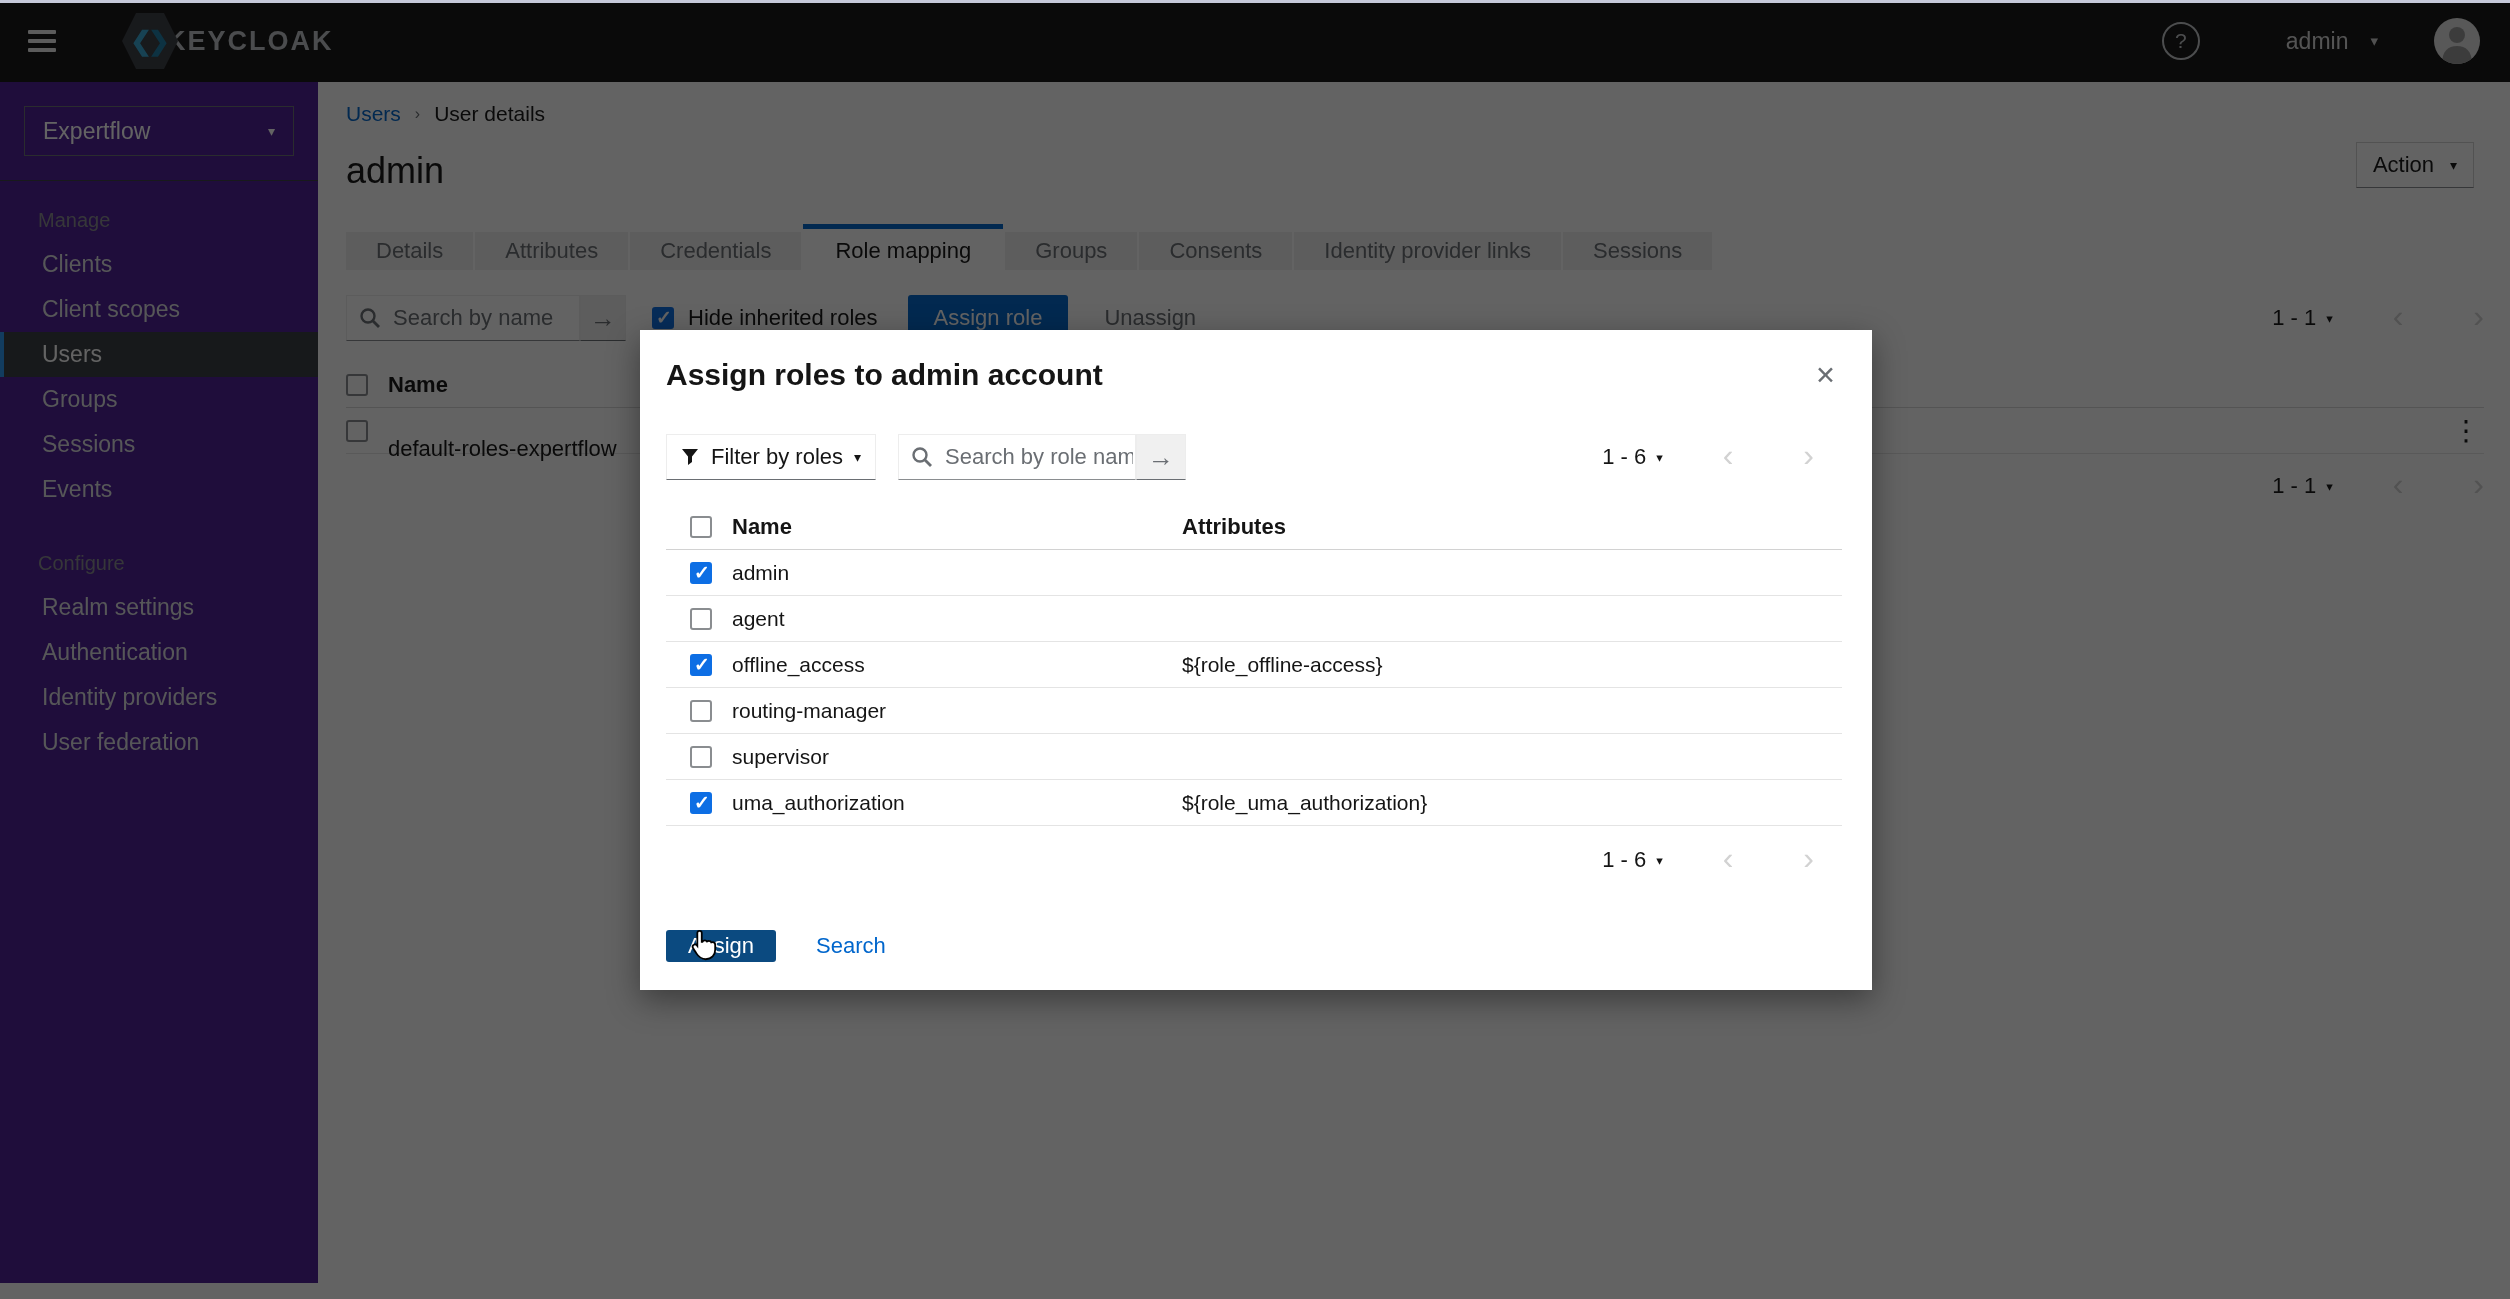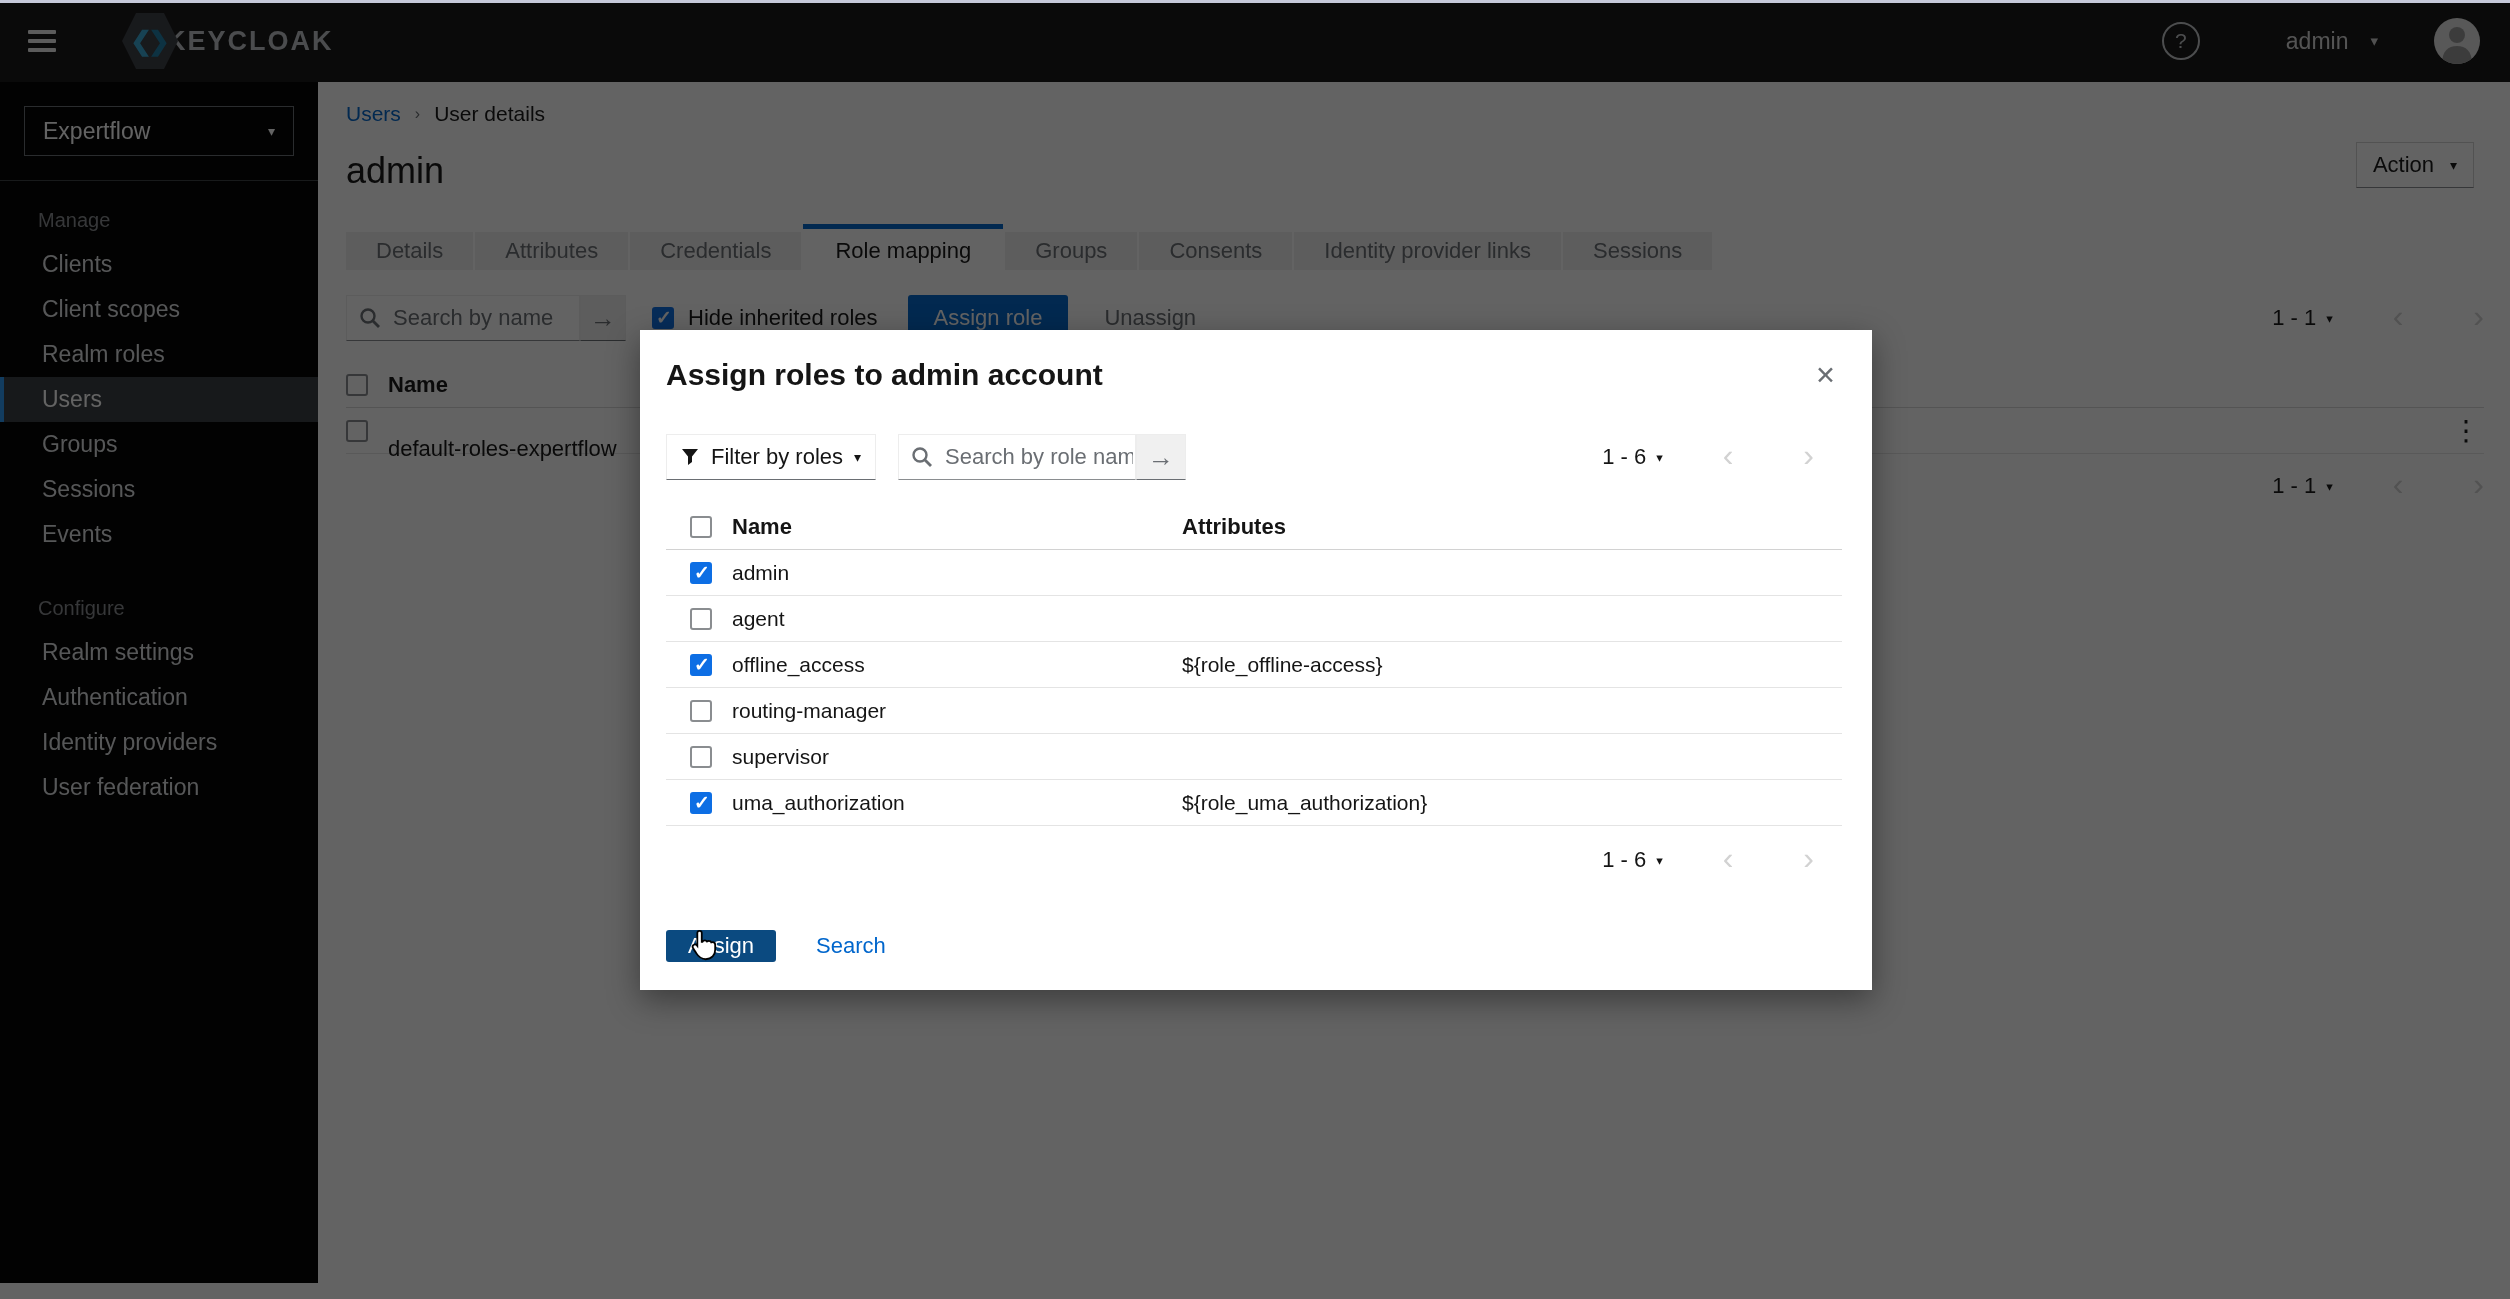--- a/index.html
+++ b/index.html
@@ -19,21 +19,21 @@
   .brand-text{font-size:27px;font-weight:bold;letter-spacing:2px;color:#bfc3c7;margin-left:-12px;}
   .mast-right{margin-left:auto;display:flex;align-items:center;margin-right:30px;}
   .help-icon{width:34px;height:34px;border:2px solid #c3c6c9;border-radius:50%;color:#c3c6c9;
              font-size:21px;display:flex;align-items:center;justify-content:center;cursor:pointer;}
   .mast-user{display:flex;align-items:center;margin-left:86px;cursor:pointer;}
   .mast-user .uname{font-size:23px;color:#d8d8d8;}
   .mast-user .caret{color:#cfcfcf;font-size:15px;margin-left:22px;}
   .avatar{width:46px;height:46px;border-radius:50%;background:#e3e3e3;margin-left:56px;overflow:hidden;
           display:flex;align-items:flex-end;justify-content:center;cursor:pointer;}
   
-  .sidebar{position:absolute;left:0;top:82px;bottom:16px;width:318px;background:#000000;z-index:9;}
+  .sidebar{position:absolute;left:0;top:82px;bottom:16px;width:318px;background:#4c1d95;z-index:9;}
   .realm-select{margin:24px;height:48px;border:1px solid #6a6e73;display:flex;align-items:center;
                 padding:0 18px;color:#fff;font-size:23px;cursor:pointer;}
   .realm-select .caret{margin-left:auto;font-size:14px;color:#fff;}
   .side-divider{height:1px;background:#3c3f42;margin-bottom:14px;}
   .nav-section-label{color:#8a8d90;font-size:20px;padding:14px 0 10px 38px;}
   .nav-item{color:#dddfe1;font-size:23px;height:45px;display:flex;align-items:center;
             padding-left:38px;cursor:pointer;border-left:4px solid transparent;}
   .nav-item.current{background:#393e42;border-left:4px solid #2b9af3;color:#fff;}
   .nav-gap{height:26px;}
   
@@ -162,23 +162,20 @@
     <div>
 
         <div class="nav-item">
           <span>Clients</span>
         </div>
 
         <div class="nav-item">
           <span>Client scopes</span>
         </div>
 
-        <div class="nav-item">
-          <span>Realm roles</span>
-        </div>
 
         <div class="nav-item current">
           <span>Users</span>
         </div>
 
         <div class="nav-item">
           <span>Groups</span>
         </div>
 
         <div class="nav-item">

